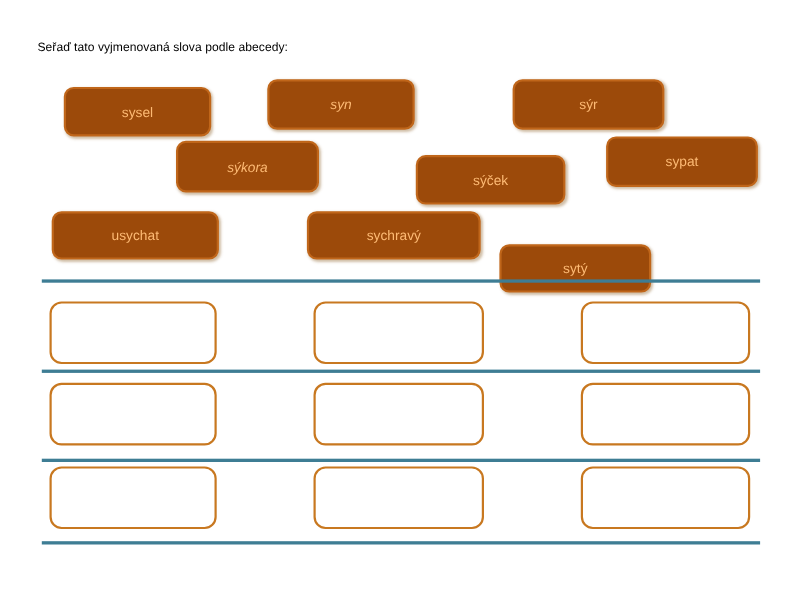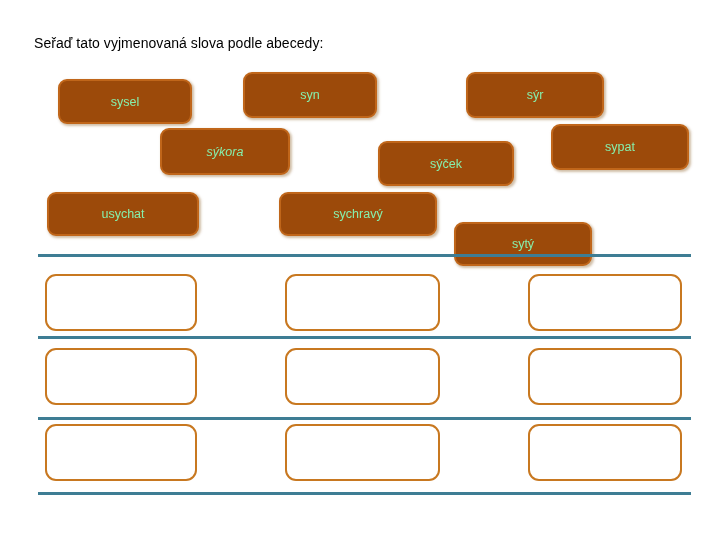--- a/index.html
+++ b/index.html
@@ -24,35 +24,35 @@
     height: 540px;
     background: #ffffff;
   }
 
   
   #prompt {
     position: absolute;
     left: 34px;
     top: 37px;
     width: 420px;
-    font-size: 14px;
+    font-size: 11px;
     line-height: 13px;
     color: #000000;
     letter-spacing: 0.05px;
     white-space: nowrap;
   }
 
   
   .word-chip {
     position: absolute;
     box-sizing: border-box;
     background: #9C4A0A;
     border: 2px solid #C0661A;
     border-radius: 9px;
-    color: #86efac;
+    color: #fdba74;
     font-size: 12.5px;
     display: flex;
     align-items: center;
     justify-content: center;
     text-align: center;
     box-shadow: 1.5px 1.5px 2.5px rgba(150,110,60,0.45);
     user-select: none;
   }
 
   
@@ -72,21 +72,21 @@
 </style>
 </head>
 <body>
 
 <div id="slide">
 
   <div id="prompt">Seřaď tato vyjmenovaná slova podle abecedy:</div>
 
   <div id="word-bank">
       <div class="word-chip" style="left: 58px; top: 79px; width: 134px; height: 45px;">sysel</div>
-      <div class="word-chip" style="left: 243px; top: 72px; width: 134px; height: 46px;">syn</div>
+      <div class="word-chip" style="left: 243px; top: 72px; width: 134px; height: 46px; font-style: italic;">syn</div>
       <div class="word-chip" style="left: 466px; top: 72px; width: 138px; height: 46px;">sýr</div>
       <div class="word-chip" style="left: 160px; top: 128px; width: 130px; height: 47px; font-style: italic;">sýkora</div>
       <div class="word-chip" style="left: 378px; top: 141px; width: 136px; height: 45px;">sýček</div>
       <div class="word-chip" style="left: 551px; top: 124px; width: 138px; height: 46px;">sypat</div>
       <div class="word-chip" style="left: 47px; top: 192px; width: 152px; height: 44px;">usychat</div>
       <div class="word-chip" style="left: 279px; top: 192px; width: 158px; height: 44px;">sychravý</div>
       <div class="word-chip" style="left: 454px; top: 202px; width: 138px; height: 44px; margin-top: 20px;">sytý</div>
     </div>
 
   <div id="answer-grid">

